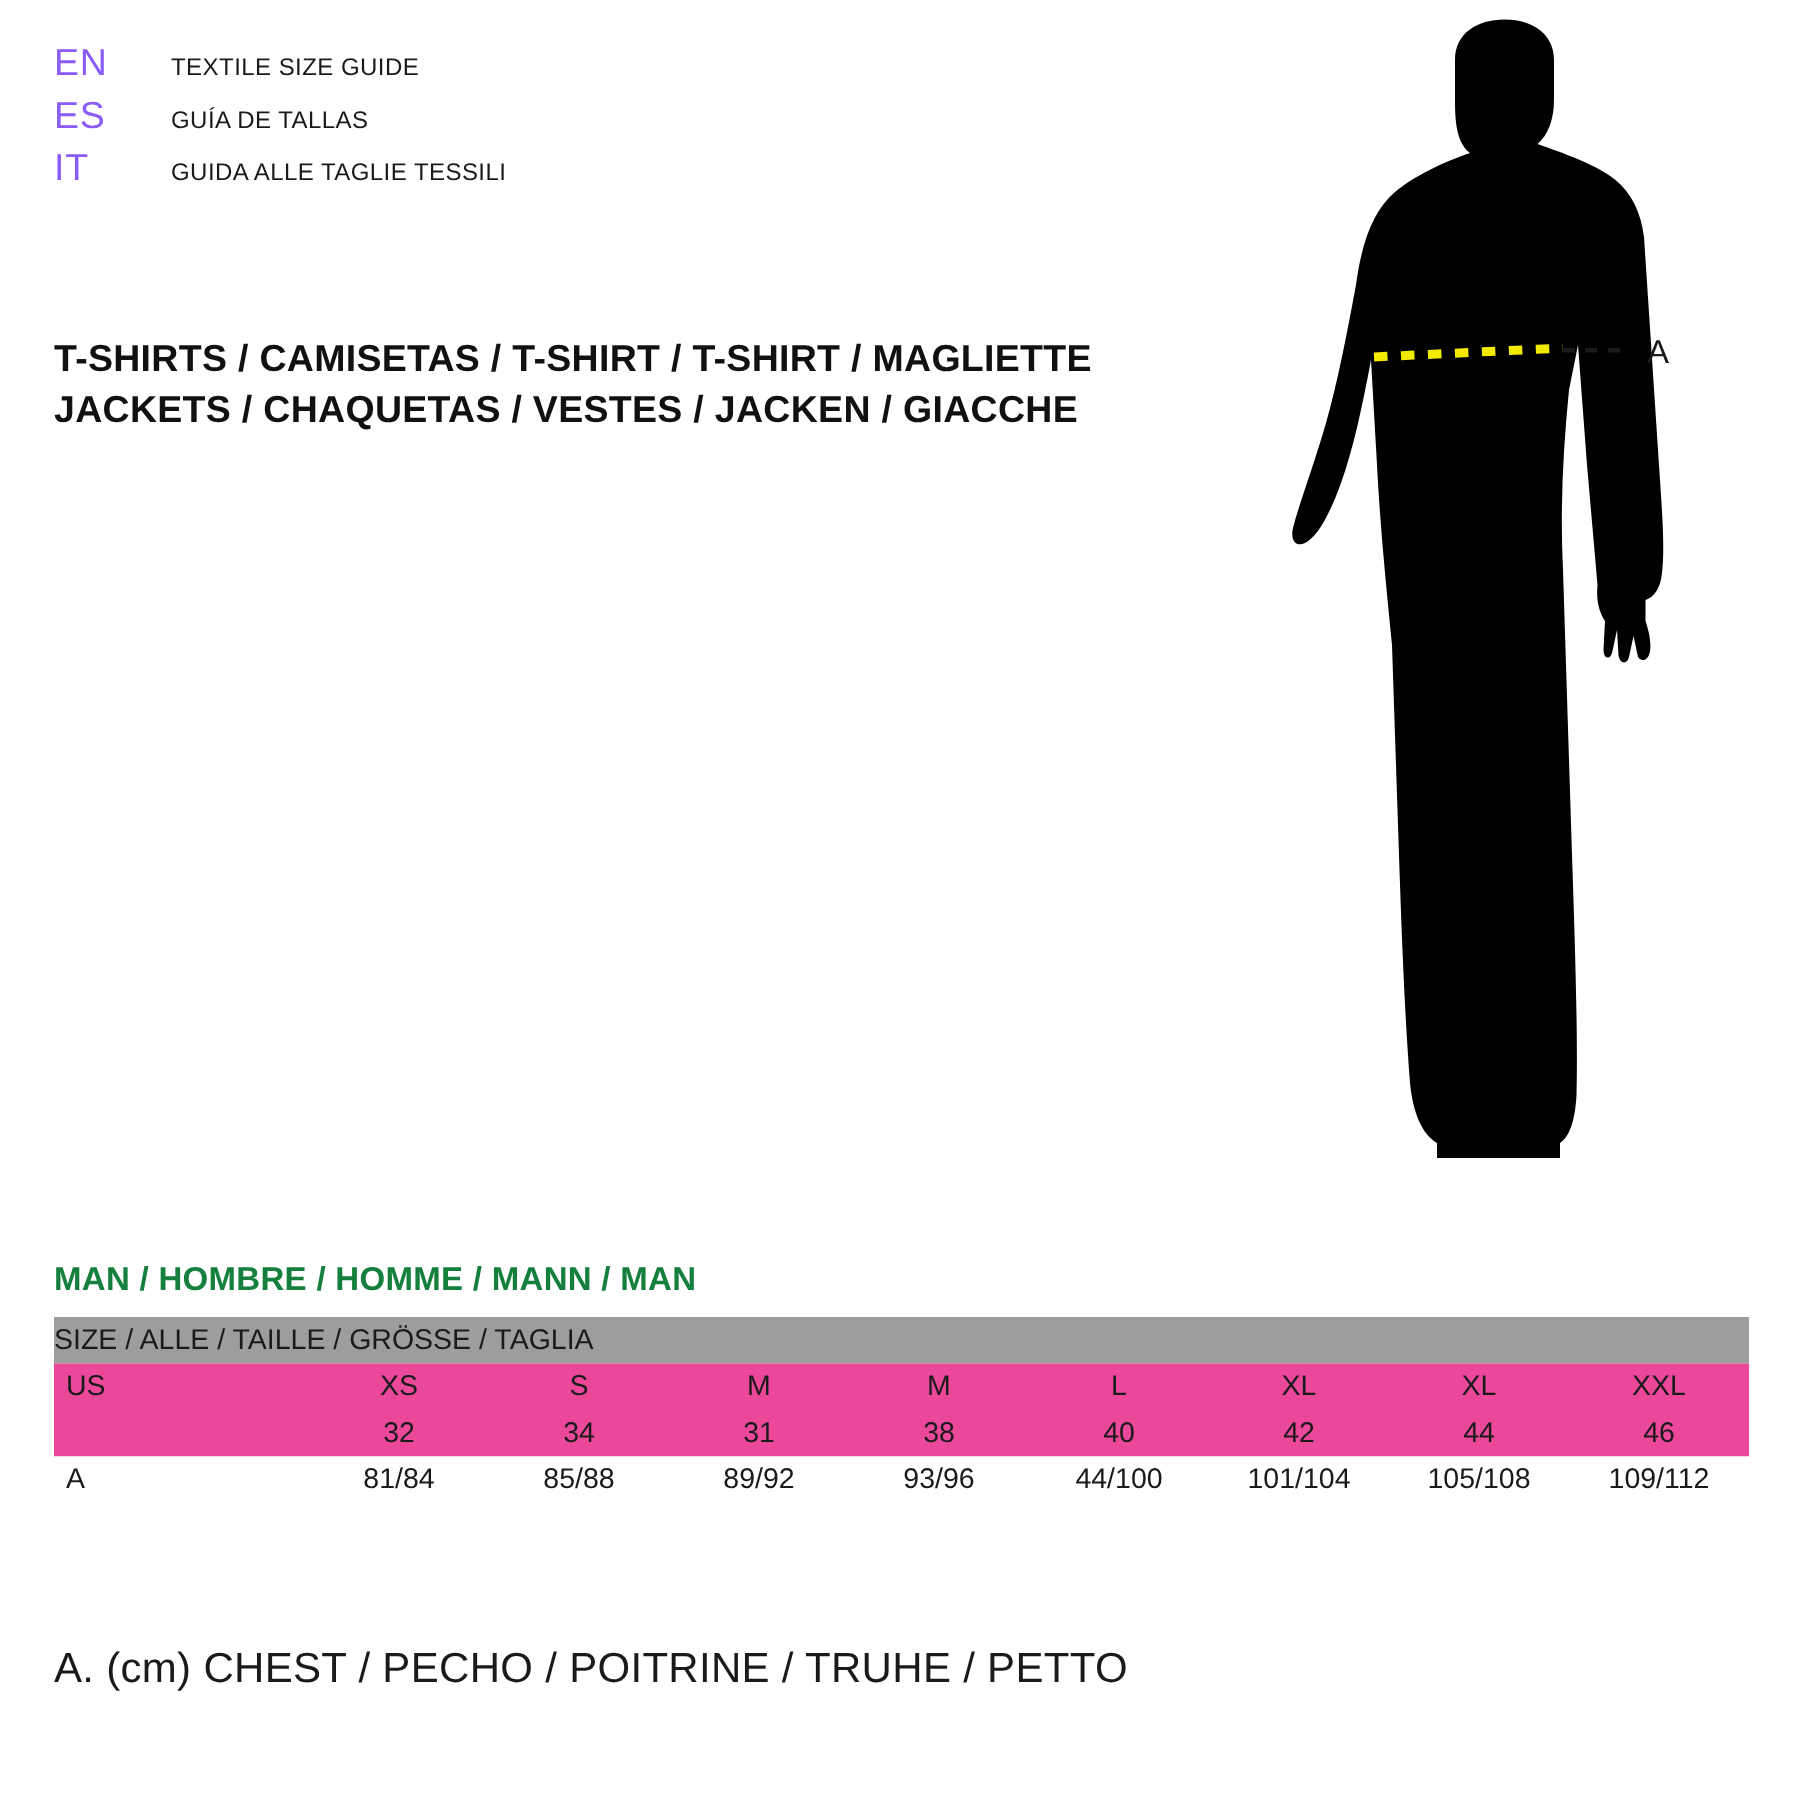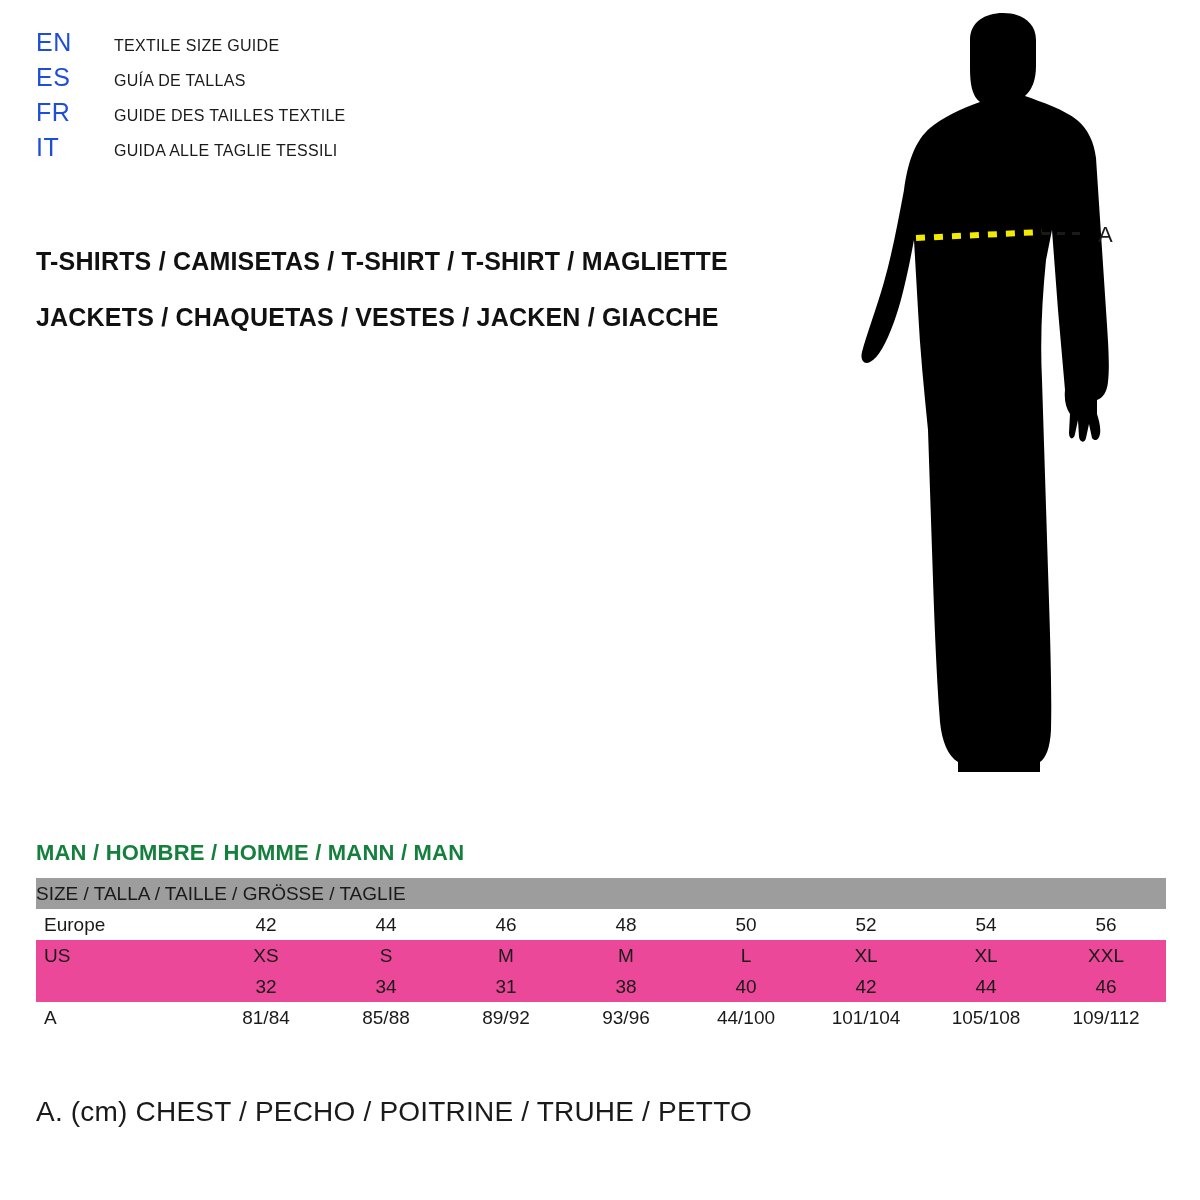--- a/index.html
+++ b/index.html
@@ -30,21 +30,21 @@
   }
   .lang-row {
     display: flex;
     align-items: baseline;
     height: 35px;
   }
   .lang-code {
     width: 78px;
     font-size: 25px;
     letter-spacing: 0.5px;
-    color: #1d4ed8;
+    color: #8b5cf6;
   }
   .lang-text {
     font-size: 16px;
     letter-spacing: 0.3px;
     color: #1a1a1a;
     white-space: nowrap;
   }
 
   
   .category-block {
@@ -53,21 +53,20 @@
     top: 222px;
     width: 760px;
   }
   .category-line {
     font-size: 25px;
     font-weight: bold;
     letter-spacing: 0.2px;
     line-height: 34px;
     white-space: nowrap;
     color: #111111;
-    margin-top: 22px;
   }
 
   
   .figure-wrap {
     position: absolute;
     left: 820px;
     top: 10px;
     width: 370px;
     height: 790px;
   }
@@ -151,24 +150,20 @@
 <div class="page">
 
   <div class="lang-block">
     <div class="lang-row">
       <div class="lang-code">EN</div>
       <div class="lang-text">TEXTILE SIZE GUIDE</div>
     </div>
     <div class="lang-row">
       <div class="lang-code">ES</div>
       <div class="lang-text">GUÍA DE TALLAS</div>
-    </div>
-    <div class="lang-row">
-      <div class="lang-code">FR</div>
-      <div class="lang-text">GUIDE DES TAILLES TEXTILE</div>
     </div>
     <div class="lang-row">
       <div class="lang-code">IT</div>
       <div class="lang-text">GUIDA ALLE TAGLIE TESSILI</div>
     </div>
   </div>
 
   <div class="category-block">
     <div class="category-line">T-SHIRTS / CAMISETAS / T-SHIRT / T-SHIRT / MAGLIETTE</div>
     <div class="category-line">JACKETS / CHAQUETAS / VESTES / JACKEN / GIACCHE</div>
@@ -241,32 +236,21 @@
         <col style="width:120px">
         <col style="width:120px">
         <col style="width:120px">
         <col style="width:120px">
         <col style="width:120px">
         <col style="width:120px">
         <col style="width:120px">
       </colgroup>
       <tbody>
         <tr class="row-header">
-          <td colspan="9">SIZE / TALLA / TAILLE / GRÖSSE / TAGLIE</td>
-        </tr>
-        <tr class="row-plain">
-          <td class="col-label">Europe</td>
-          <td class="cell-val">42</td>
-          <td class="cell-val">44</td>
-          <td class="cell-val">46</td>
-          <td class="cell-val">48</td>
-          <td class="cell-val">50</td>
-          <td class="cell-val">52</td>
-          <td class="cell-val">54</td>
-          <td class="cell-val">56</td>
+          <td colspan="9">SIZE / ALLE / TAILLE / GRÖSSE / TAGLIA</td>
         </tr>
         <tr class="row-shade">
           <td class="col-label">US</td>
           <td class="cell-val">XS</td>
           <td class="cell-val">S</td>
           <td class="cell-val">M</td>
           <td class="cell-val">M</td>
           <td class="cell-val">L</td>
           <td class="cell-val">XL</td>
           <td class="cell-val">XL</td>

